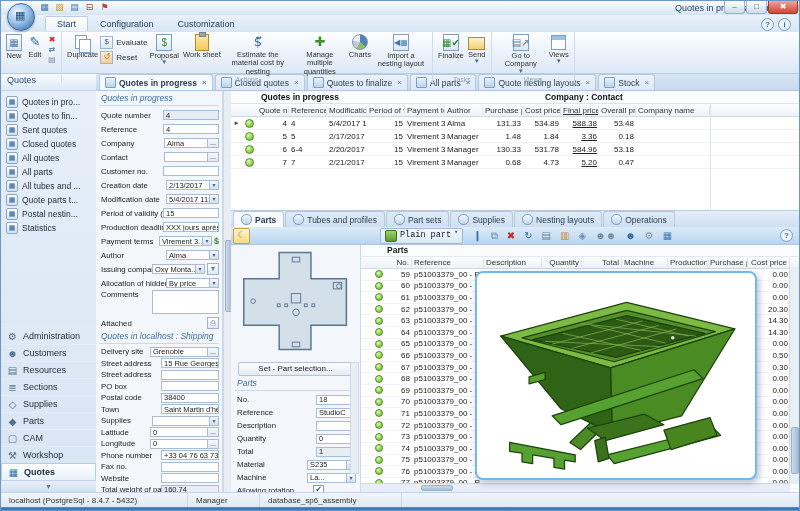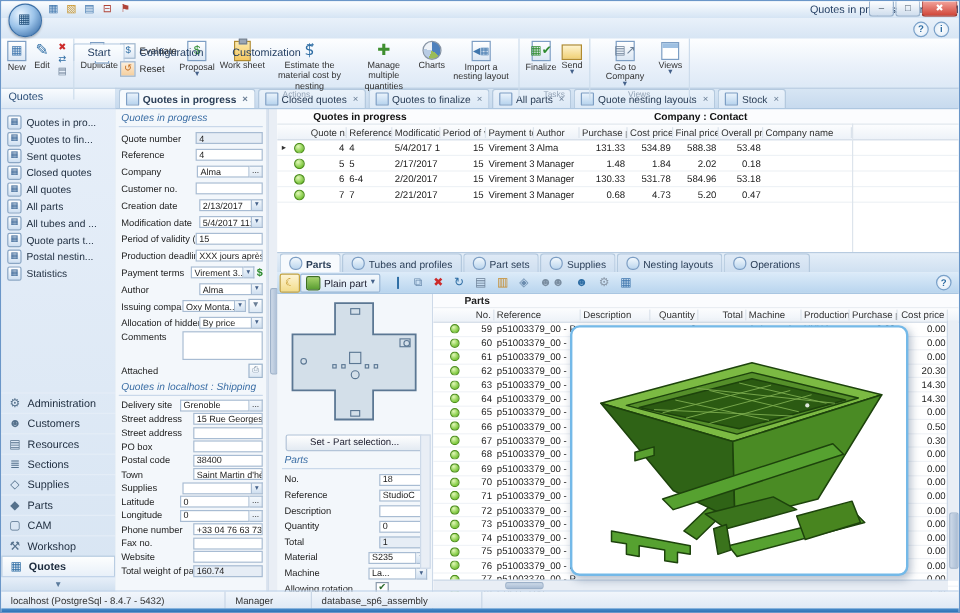--- a/index.html
+++ b/index.html
@@ -12,21 +12,21 @@
   .app-ball::after{content:"▦";position:absolute;left:7px;top:5px;font-size:11px;color:#1f4e79;}
   .qat{position:absolute;left:38px;top:1px;display:flex;gap:4px;z-index:9;}
   .qat span{display:inline-block;width:11px;height:11px;font-size:9px;line-height:11px;text-align:center;}
   .win-title{position:absolute;left:0;right:0;top:2px;text-align:right;font-size:9px;color:#1f3a5f;}
   .win-btns{position:absolute;right:1px;top:0;display:flex;gap:1px;z-index:9;}
   .win-btn{width:19px;height:12px;border:1px solid #9ab2cc;border-top:none;border-radius:0 0 3px 3px;background:linear-gradient(#fdfeff,#cfdded);text-align:center;font-size:8px;line-height:11px;color:#456;}
   .win-btn.close{width:28px;background:linear-gradient(#f2a39b,#d04437);color:#fff;border-color:#a3352b;}
 
   
   .ribbon-tabs{position:absolute;top:14px;left:0;right:0;height:17px;background:linear-gradient(#e9f1fa,#d7e5f4);z-index:8;}
-  .rtabs{position:absolute;left:60px;top:1px;display:flex;margin-top:20px;}
+  .rtabs{position:absolute;left:44px;top:1px;display:flex;}
   .rtab{padding:2px 11px;font-size:9px;color:#1f3a5f;border:1px solid transparent;border-bottom:none;}
   .rtab.active{background:linear-gradient(#fcfeff,#eef4fb);border-color:#b9cde2;border-radius:2px 2px 0 0;}
   .help-circles{position:absolute;right:8px;top:3px;display:flex;gap:4px;}
   .hcirc{width:11px;height:11px;border-radius:50%;border:1px solid #7aa1c9;background:radial-gradient(#fff,#dce9f6);font-size:8px;line-height:11px;text-align:center;color:#2e6da4;font-weight:bold;}
   .ribbon-body{position:absolute;top:31px;left:0;right:0;height:41px;background:linear-gradient(#fdfeff,#eaf1fa 55%,#dde9f6);border-bottom:1px solid #b9cde2;display:flex;z-index:7;}
   .rgroup{position:relative;height:100%;border-right:1px solid #cddcec;display:flex;align-items:flex-start;padding:1px 3px 9px 3px;}
   .rgroup-label{position:absolute;bottom:0;left:0;right:0;text-align:center;font-size:7px;color:#93a3b6;}
   .rbtn{display:flex;flex-direction:column;align-items:center;justify-content:flex-start;padding:1px 2px;font-size:7.5px;color:#333;text-align:center;line-height:1.1;max-width:56px;}
   .rbtn .rlbl{white-space:normal;}
   .ric{width:18px;height:16px;display:flex;align-items:center;justify-content:center;font-size:13px;margin-bottom:1px;}
@@ -99,35 +99,35 @@
   .qdot{flex:0 0 15px;display:flex;align-items:center;justify-content:center;}
   .gdot{width:7px;height:7px;border-radius:50%;background:radial-gradient(circle at 35% 30%,#e2f7b8,#7fc93e 70%);border:1px solid #4e8f1e;}
   .qc0{flex:0 0 32px;text-align:right;}
   .qc1{flex:0 0 38px;}
   .qc2{flex:0 0 40px;}
   .qc3{flex:0 0 38px;text-align:right;}
   .qc4{flex:0 0 40px;}
   .qc5{flex:0 0 38px;}
   .qc6{flex:0 0 40px;text-align:right;}
   .qc7{flex:0 0 38px;text-align:right;}
-  .qc8{flex:0 0 38px;text-align:right;}
+  .qc8{flex:0 0 38px;text-align:right;text-decoration:underline;}
   .qc9{flex:0 0 37px;text-align:right;}
   .qc10{flex:0 0 74px;}
   .qg-body-fill{position:absolute;left:479px;top:13px;bottom:0;width:1px;background:#dde4ec;}
 
   
   .bottom-tabs{position:absolute;left:230px;top:209px;width:568px;height:17px;background:linear-gradient(#e4eef8,#cfe0f1);border-top:1px solid #b7cbe0;display:flex;align-items:flex-end;padding-left:2px;box-sizing:border-box;}
   .btab{display:flex;align-items:center;gap:3px;height:15px;padding:0 7px;margin-right:1px;font-size:8.5px;color:#2a3e57;background:linear-gradient(#dfeaf6,#cfdff0);border:1px solid #b4c9de;border-bottom:none;border-radius:3px 3px 0 0;white-space:nowrap;}
   .btab.active{background:#f7fafd;font-weight:bold;}
   .btic{width:9px;height:9px;border-radius:5px;border:1px solid #7d9ec4;background:linear-gradient(#f2f8fd,#bcd6ee);}
 
   
   .parts-toolbar{position:absolute;left:230px;top:226px;width:568px;height:17px;background:linear-gradient(#dcebf9,#b9d5ee);border-bottom:1px solid #a9c6e2;display:flex;align-items:center;z-index:5;}
   .moonbtn{width:15px;height:14px;margin-left:2px;border:1px solid #c8a43c;border-radius:2px;background:linear-gradient(#fdf4d4,#f3dc8a);text-align:center;font-size:9px;line-height:13px;color:#b8860b;}
-  .plainpart{display:flex;align-items:center;gap:3px;padding:1px 4px;border:1px solid #9db9d6;border-radius:2px;background:linear-gradient(#f4f9fd,#d8e7f5);font-size:8.5px;color:#223;}
+  .plainpart{display:flex;gap:3px;margin-left:130px;padding:1px 4px;border:1px solid #9db9d6;border-radius:2px;background:linear-gradient(#f4f9fd,#d8e7f5);font-size:8.5px;color:#223;font-family:Liberation Mono, monospace;}
   .pp-ic{width:10px;height:10px;border-radius:2px;background:linear-gradient(#a6d36a,#5a9e32);border:1px solid #3e7020;}
   .tbics{display:flex;align-items:center;gap:9px;margin-left:10px;}
   .tbic{font-size:10px;line-height:14px;}
   .tb-help{margin-left:auto;margin-right:6px;}
 
   
   .part-left{position:absolute;left:230px;top:243px;width:130px;height:291px;background:#f3f7fb;border-right:1px solid #cdd9e8;box-sizing:border-box;}
   .flat-wrap{height:116px;display:flex;align-items:center;justify-content:center;}
   .set-btn{margin:2px 7px 2px;height:12px;background:linear-gradient(#fefefe,#e3eaf2);border:1px solid #b3c4d8;border-radius:2px;font-size:8px;text-align:center;line-height:11px;color:#223;}
   .part-form{padding:0 4px;}
@@ -440,20 +440,29 @@
         <div class="frow">
           <span class="flab">Company</span>
           <span class="fctlwrap">
             <span class="fctl narrow">
               <span class="field-value">Alma</span>
             </span>
             <span class="ellb">...</span>
           </span>
         </div>
         <div class="frow">
+          <span class="flab">Contact</span>
+          <span class="fctlwrap">
+            <span class="fctl narrow">
+              <span class="field-value"></span>
+            </span>
+            <span class="ellb">...</span>
+          </span>
+        </div>
+        <div class="frow">
           <span class="flab">Customer no.</span>
           <span class="fctlwrap">
             <span class="fctl">
               <span class="field-value"></span>
             </span>
           </span>
         </div>
         <div class="frow">
           <span class="flab">Creation date</span>
           <span class="fctlwrap">
@@ -699,21 +708,21 @@
             <span class="gdot"></span>
           </span>
           <span class="c qc0">5</span>
           <span class="c qc1">5</span>
           <span class="c qc2">2/17/2017 ...</span>
           <span class="c qc3">15</span>
           <span class="c qc4">Virement 3...</span>
           <span class="c qc5">Manager</span>
           <span class="c qc6">1.48</span>
           <span class="c qc7">1.84</span>
-          <span class="c qc8">2.02</span>
+          <span class="c qc8">3.36</span>
           <span class="c qc9">0.18</span>
           <span class="c qc10"></span>
         </div>
         <div class="qg-row">
           <span class="c qsel"></span>
           <span class="c qdot">
             <span class="gdot"></span>
           </span>
           <span class="c qc0">6</span>
           <span class="c qc1">6-4</span>

